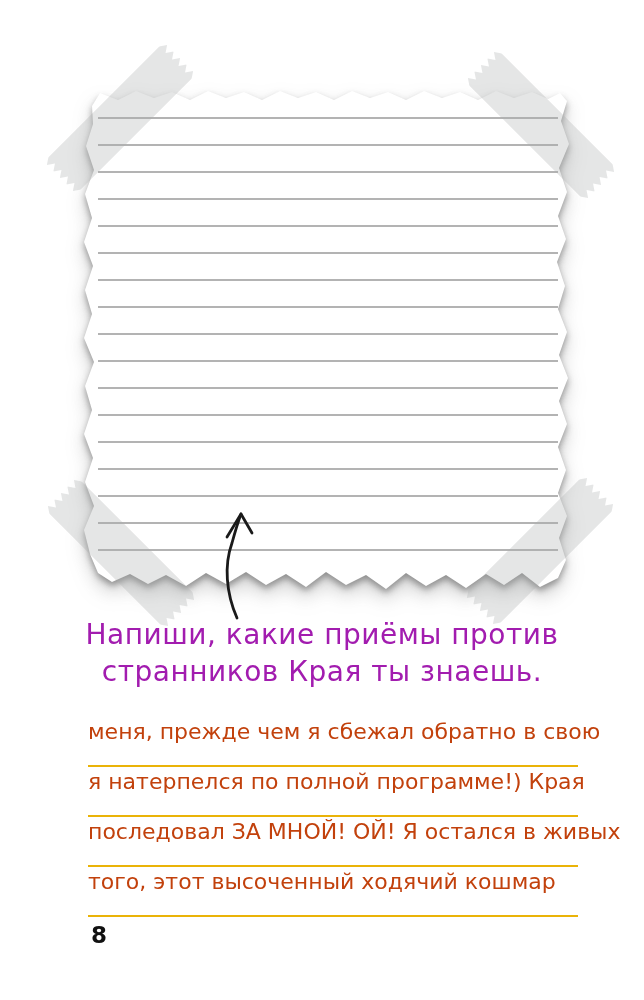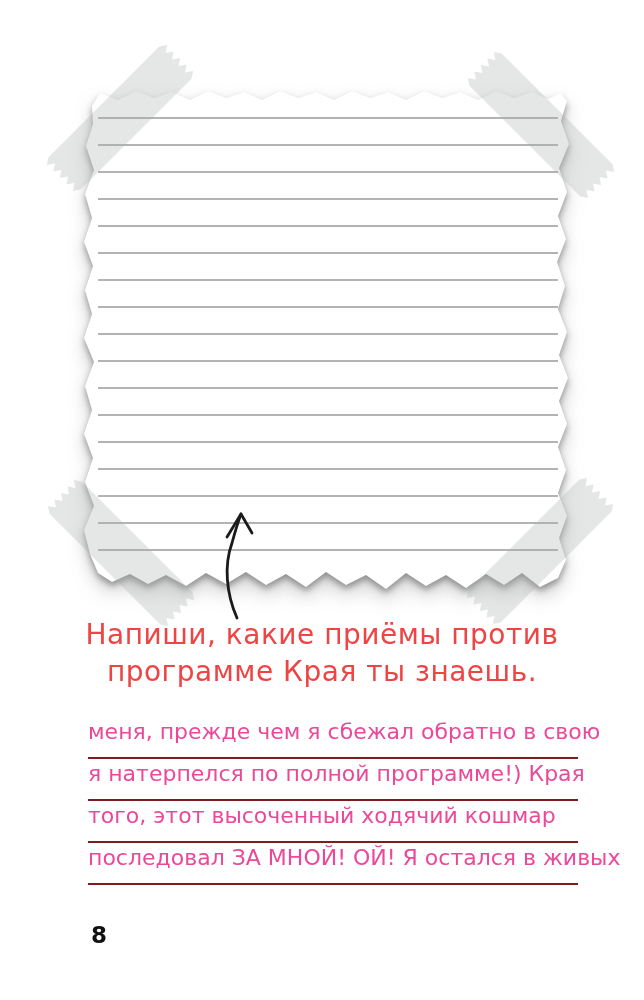--- a/index.html
+++ b/index.html
@@ -26,30 +26,30 @@
   .tape-tr{left:456px;top:102px;transform:rotate(45deg);}
   .tape-bl{left:36px;top:530px;transform:rotate(45deg);}
   .tape-br{left:455px;top:528px;transform:rotate(-45deg);}
 
   
   .arrow-svg{position:absolute;left:208px;top:503px;width:64px;height:128px;}
 
   
   .caption{
     position:absolute;left:0;top:616px;width:644px;
-    text-align:center;color:#ef4444;
+    text-align:center;color:#a21caf;
     font-size:28px;line-height:37px;letter-spacing:0.5px;font-weight:500;
   }
 
   
   .body-text{position:absolute;left:88px;top:717px;width:490px;}
   .body-line{
-    height:30px;line-height:30px;padding-bottom:10px;
-    border-bottom:2px solid #7f1d1d;
-    color:#ec4899;font-size:22px;white-space:nowrap;overflow:visible;
+    height:30px;line-height:30px;padding-bottom:18px;
+    border-bottom:2px solid #eab308;
+    color:#c2410c;font-size:22px;white-space:nowrap;overflow:visible;
   }
 
   .page-number{
     position:absolute;left:91px;top:922px;
     color:#111111;font-size:23px;font-weight:bold;
   }
 </style>
 </head>
 <body>
 
@@ -68,25 +68,25 @@
   <div class="tape tape-bl"></div>
   <div class="tape tape-br"></div>
 
   <svg class="arrow-svg" viewBox="0 0 64 64 128" aria-hidden="true">
     <path d="M29 115 C18 90 16 62 24 40 C27 29 30 19 33 11" fill="none" stroke="#1a1a1a" stroke-width="2.8" stroke-linecap="round"></path>
     <path d="M33 11 L19 34 M33 11 L44 30" fill="none" stroke="#1a1a1a" stroke-width="2.8" stroke-linecap="round"></path>
   </svg>
 
   <div class="caption">
     <div>Напиши, какие приёмы против</div>
-    <div>программе Края ты знаешь.</div>
+    <div>странников Края ты знаешь.</div>
   </div>
 
   <div class="body-text">
     <div class="body-line">меня, прежде чем я сбежал обратно в свою</div>
     <div class="body-line">я натерпелся по полной программе!) Края</div>
+    <div class="body-line">последовал ЗА МНОЙ! ОЙ! Я остался в живых</div>
     <div class="body-line">того, этот высоченный ходячий кошмар</div>
-    <div class="body-line">последовал ЗА МНОЙ! ОЙ! Я остался в живых</div>
   </div>
 
   <div class="page-number">8</div>
 
 </div>
 
 </body></html>

